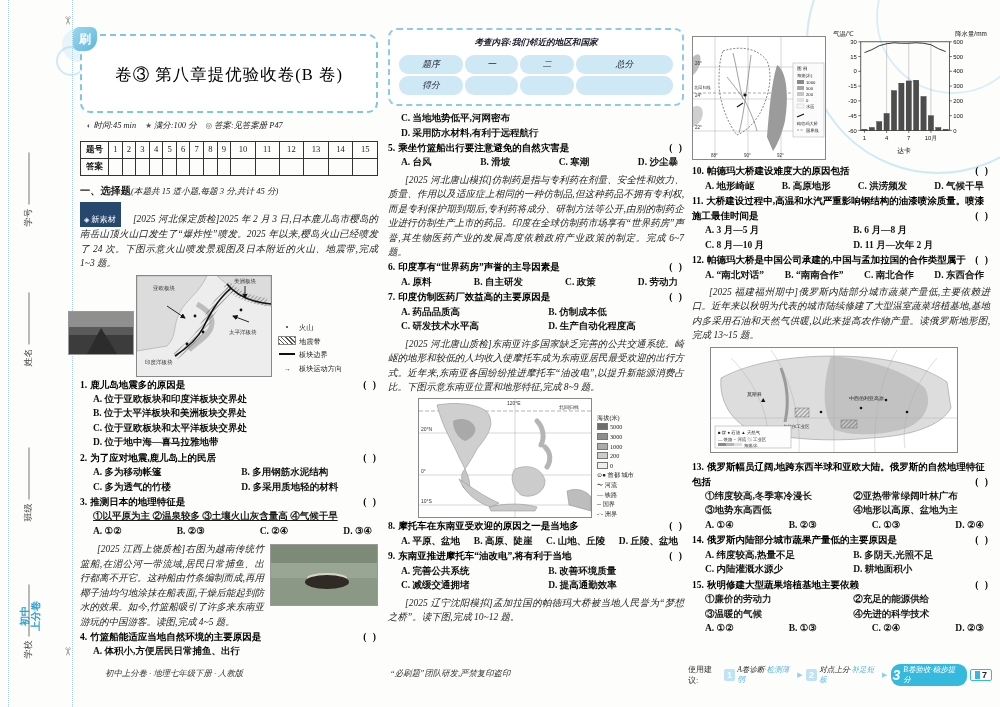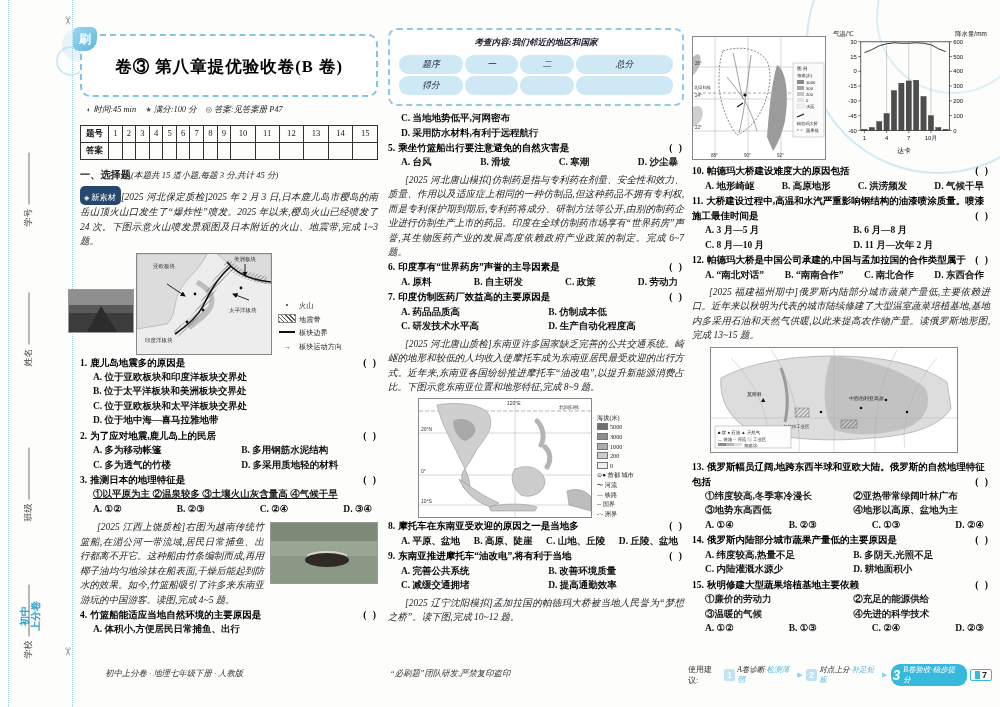--- a/index.html
+++ b/index.html
@@ -15,21 +15,21 @@
          font-family:"Liberation Sans",sans-serif;font-size:10px;line-height:1.1;text-align:center;width:60px;}
   
   .arc{position:absolute;border-radius:50%;border:2px solid rgba(140,205,235,.40);}
   .arc.fill{background:rgba(170,220,240,.25);border:none;}
   
   .col{position:absolute;top:0;height:662px;font-size:9.5px;line-height:1.52;}
   .c1{left:80px;width:298px}.c2{left:388px;width:296px}.c3{left:692px;width:298px}
   
   .titlebox{position:relative;margin-top:34px;border:2px dashed #7fc6e2;border-radius:10px;
             padding:14px 6px 12px;text-align:center;background:#fff;}
-  .titlebox h1{margin:4px;font-size:16.5px;letter-spacing:1px;font-weight:700;color:#000;}
+  .titlebox h1{margin:12px;font-size:16.5px;letter-spacing:1px;font-weight:400;color:#000;}
   .corner-badge{position:absolute;left:-9px;top:-9px;width:24px;height:24px;border-radius:6px 6px 12px 6px;
             background:linear-gradient(135deg,#9ed7ee,#5fb7dd);color:#fff;font-size:12px;font-weight:bold;
             display:flex;align-items:center;justify-content:center;font-family:"Liberation Sans",sans-serif;}
   .meta{margin-top:7px;font-size:8.4px;color:#222;font-style:italic;}
   .meta .ic{font-style:normal;color:#555;font-size:7.5px;margin:0 2px 0 7px;}
   
   table.anstab{border-collapse:collapse;margin-top:8px;width:100%;}
   table.anstab td{border:0.9px solid #333;height:16px;text-align:center;font-size:8.6px;padding:0;}
   table.anstab td.lab{width:27px;font-weight:600;}
   
@@ -38,21 +38,21 @@
   table.sbtab{width:100%;border-collapse:separate;border-spacing:2px;}
   table.sbtab td{background:#cfe8f6;height:17px;text-align:center;font-size:8.8px;color:#223;font-style:italic;border-radius:9px;}
   table.sbtab td:first-child{width:62px;}
   
   .sect{margin-top:7px;font-size:9.8px;}
   .sect b{font-size:10.2px;}
   .sect .note{font-style:italic;font-size:8.6px;color:#222;}
   .pass{margin-top:3px;text-align:justify;color:#222;font-style:italic;}
   .pass.ind{text-indent:1.8em;}
   .badge-new{display:inline-block;background:#27486e;color:#fff;font-style:normal;font-size:8.2px;
-             border-radius:5px;padding:6px 5px 1px 4px;margin-right:0;font-family:"Liberation Sans",sans-serif;}
+             border-radius:0;padding:12px 5px 1px 4px;margin-right:12px;font-family:"Liberation Sans",sans-serif;}
   .badge-new:before{content:"◈ ";font-size:7px;}
   .q{margin-top:1px;}
   .stem{overflow:hidden;font-weight:600;color:#000;}
   .qn{font-weight:700;margin-right:3px;}
   .brk{float:right;font-weight:600;letter-spacing:2px;}
   .opts{margin-left:13px;font-weight:600;color:#111;}
   .o1 div{display:block;}
   .o2{display:grid;grid-template-columns:52% 48%;}
   .o4{display:flex;justify-content:space-between;padding-right:6px;flex-wrap:nowrap;}
   .subs2{display:grid;grid-template-columns:52% 48%;margin-left:13px;font-weight:600;}

